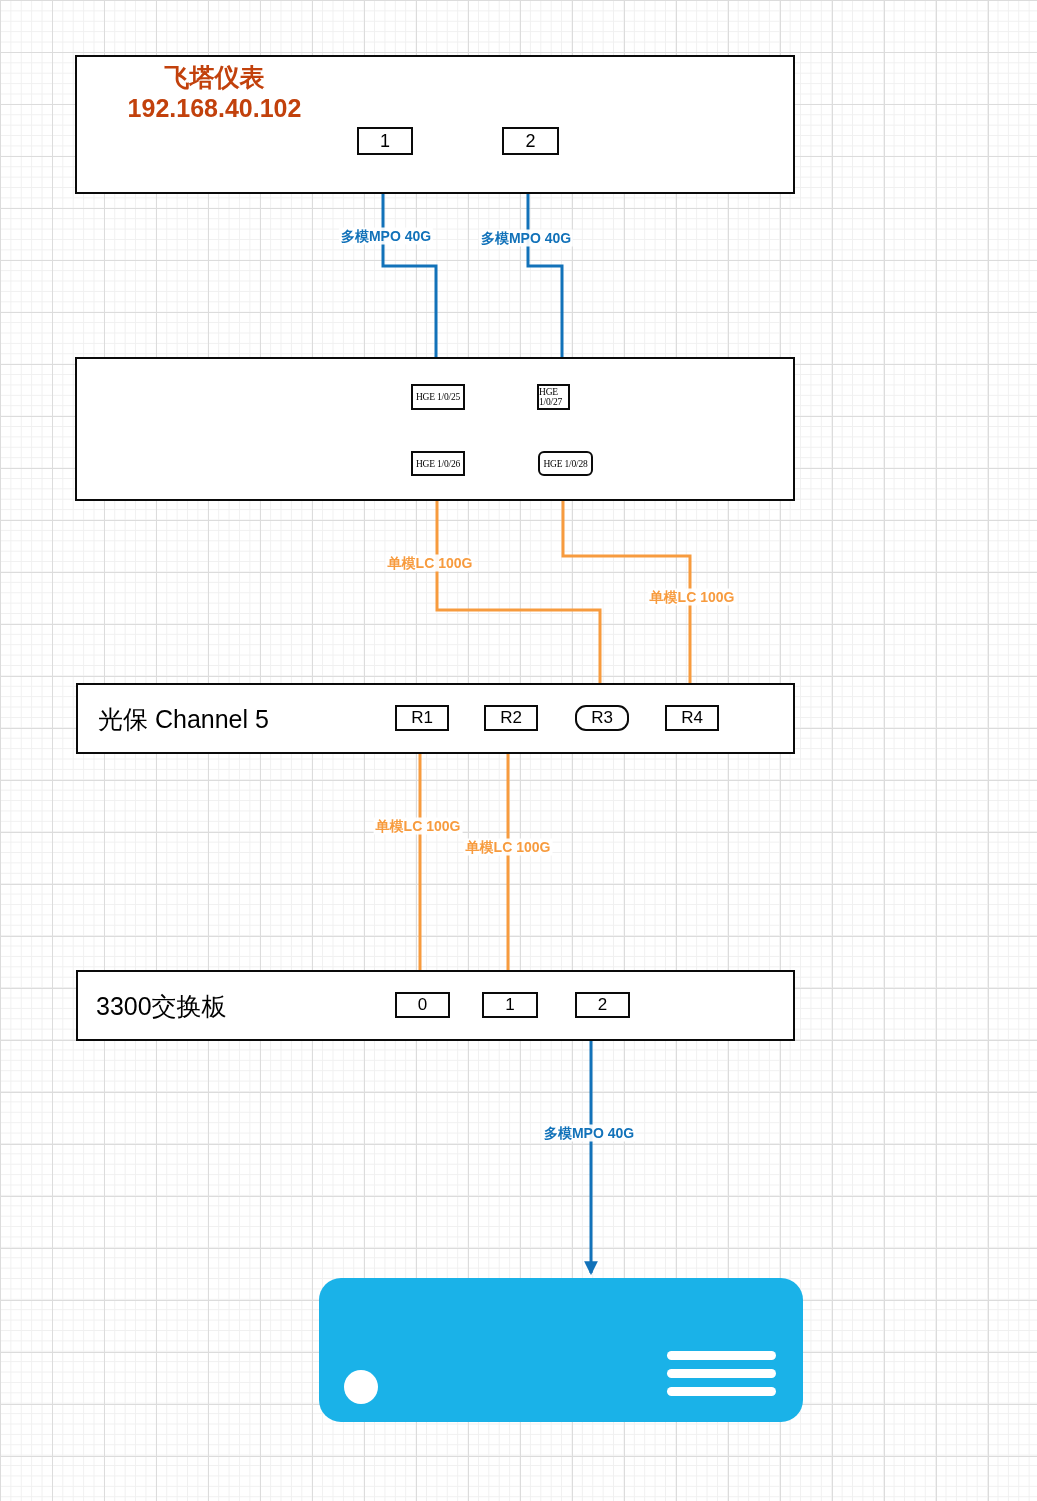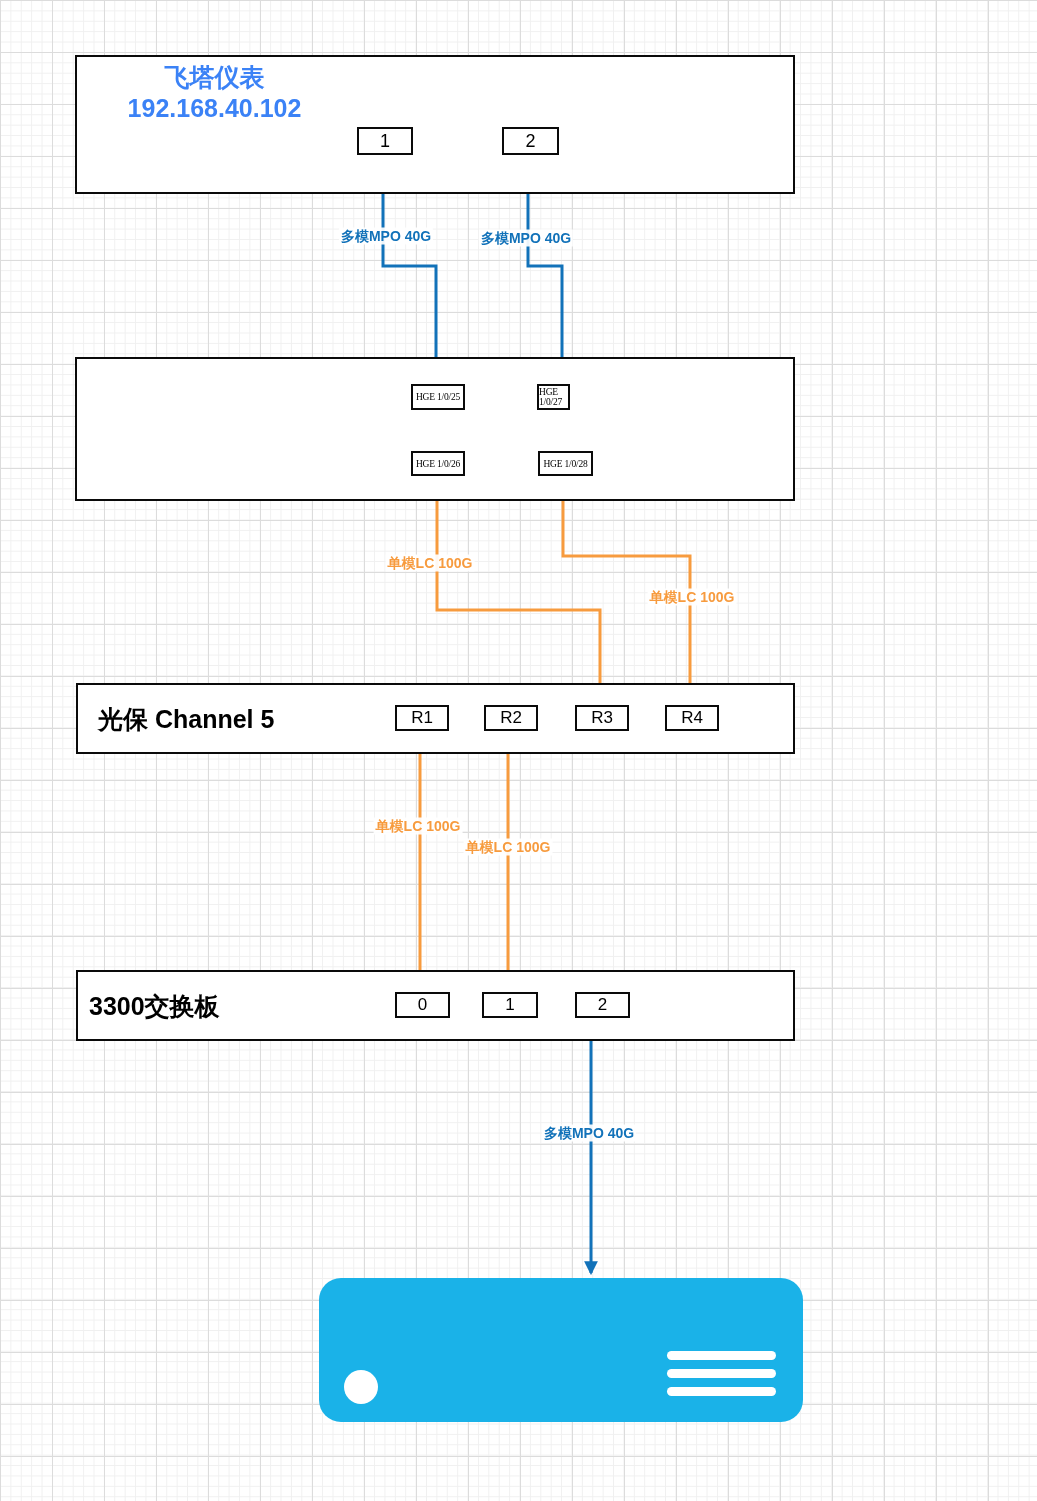--- a/index.html
+++ b/index.html
@@ -19,25 +19,25 @@
       linear-gradient(#f0f0f0 1px, transparent 1px),
       linear-gradient(90deg,#f0f0f0 1px, transparent 1px);
     background-size:52px 52px,52px 52px,10.4px 10.4px,10.4px 10.4px;
   }
   .nodebox{
     position:absolute;background:#fff;border:2px solid var(--ink);
     box-sizing:border-box;
   }
   .node-title{
     position:absolute;top:5px;left:10px;width:255px;text-align:center;
-    font-size:25px;font-weight:bold;color:#3b82f6;line-height:31px;
+    font-size:25px;font-weight:bold;color:#c2410c;line-height:31px;
   }
   .node-title-single{
     position:absolute;top:50%;transform:translateY(-50%);
-    font-size:25px;font-weight:bold;color:#000;white-space:nowrap;
+    font-size:25px;font-weight:normal;color:#000;white-space:nowrap;
   }
   .port{
     position:absolute;background:#fff;border:2px solid var(--ink);
     box-sizing:border-box;display:flex;align-items:center;justify-content:center;
     font-size:18px;color:#000;
   }
   .port.small{font-size:9.5px;letter-spacing:-0.2px;font-family:Liberation Serif, serif;}
   .edge-label{
     position:absolute;transform:translate(-50%,-50%);
     font-size:14px;font-weight:bold;white-space:nowrap;
@@ -99,33 +99,33 @@
     <div class="port" style="left:280px;top:70px;width:56px;height:28px;">1</div>
     <div class="port" style="left:425px;top:70px;width:57px;height:28px;">2</div>
   </div>
 
   <div class="nodebox" style="left:75px;top:357px;width:720px;height:144px;">
     <div class="node-title" style="top:10px;">
     </div>
     <div class="port small" style="left:334px;top:25px;width:54px;height:26px;">HGE 1/0/25</div>
     <div class="port small" style="left:460px;top:25px;width:33px;height:26px;">HGE 1/0/27</div>
     <div class="port small" style="left:334px;top:92px;width:54px;height:25px;text-align:right;">HGE 1/0/26</div>
-    <div class="port small" style="left:461px;top:92px;width:55px;height:25px;">HGE 1/0/28</div>
+    <div class="port small" style="left:461px;top:92px;width:55px;height:25px;border-radius:6px;">HGE 1/0/28</div>
   </div>
 
   <div class="nodebox" style="left:76px;top:683px;width:719px;height:71px;">
     <div class="node-title-single" style="left:20px;">光保 Channel 5</div>
     <div class="port" style="left:317px;top:20px;width:54px;height:26px;font-size:17px;">R1</div>
     <div class="port" style="left:406px;top:20px;width:54px;height:26px;font-size:17px;">R2</div>
-    <div class="port" style="left:497px;top:20px;width:54px;height:26px;font-size:17px;">R3</div>
+    <div class="port" style="left:497px;top:20px;width:54px;height:26px;font-size:17px;border-radius:11px;">R3</div>
     <div class="port" style="left:587px;top:20px;width:54px;height:26px;font-size:17px;">R4</div>
   </div>
 
   <div class="nodebox" style="left:76px;top:970px;width:719px;height:71px;">
-    <div class="node-title-single" style="left:11px;text-align:center;">3300交换板</div>
+    <div class="node-title-single" style="left:18px;text-align:center;">3300交换板</div>
     <div class="port" style="left:317px;top:20px;width:55px;height:26px;font-size:17px;">0</div>
     <div class="port" style="left:404px;top:20px;width:56px;height:26px;font-size:17px;">1</div>
     <div class="port" style="left:497px;top:20px;width:55px;height:26px;font-size:17px;">2</div>
   </div>
 
   <div class="edge-label blue" style="left:386px;top:236px;">多模MPO 40G</div>
   <div class="edge-label blue" style="left:526px;top:238px;">多模MPO 40G</div>
   <div class="edge-label orange" style="left:430px;top:563px;">单模LC 100G</div>
   <div class="edge-label orange" style="left:692px;top:597px;">单模LC 100G</div>
   <div class="edge-label orange" style="left:418px;top:826px;">单模LC 100G</div>

